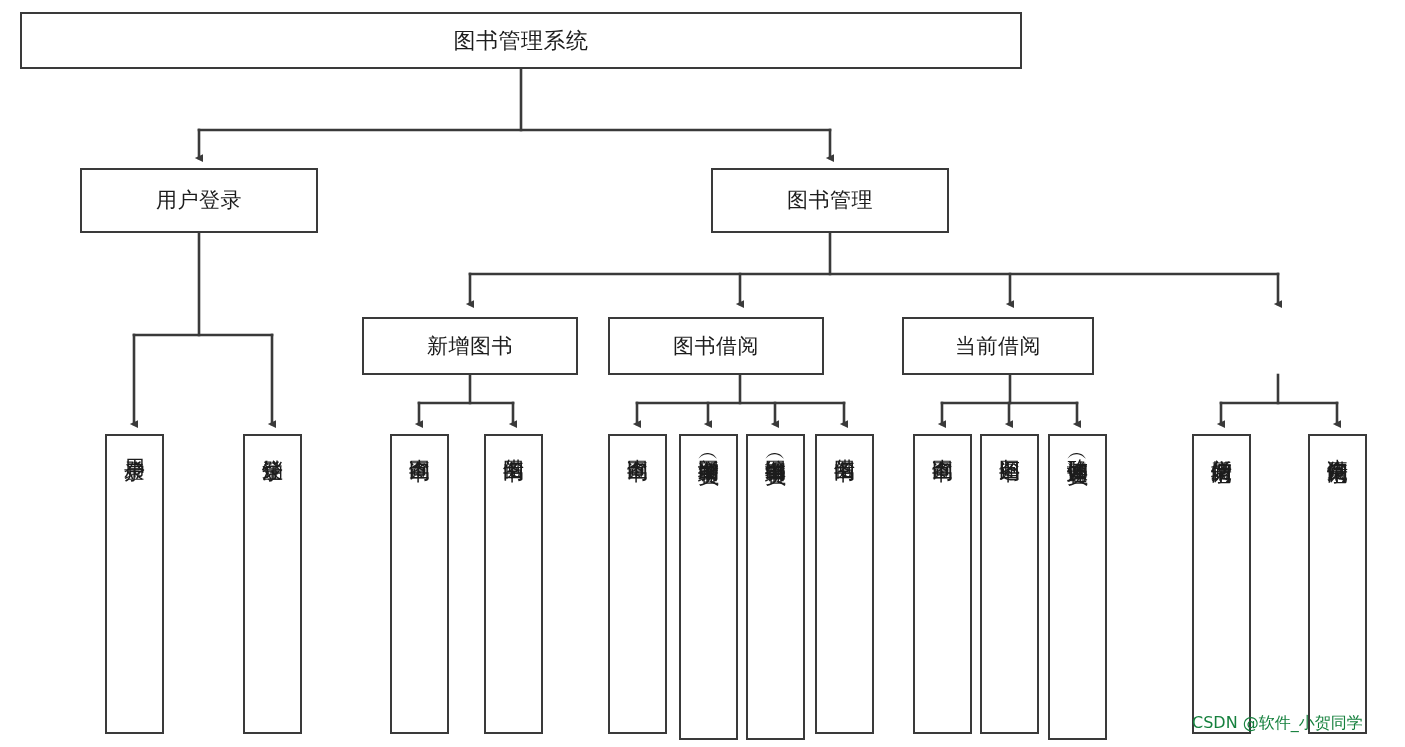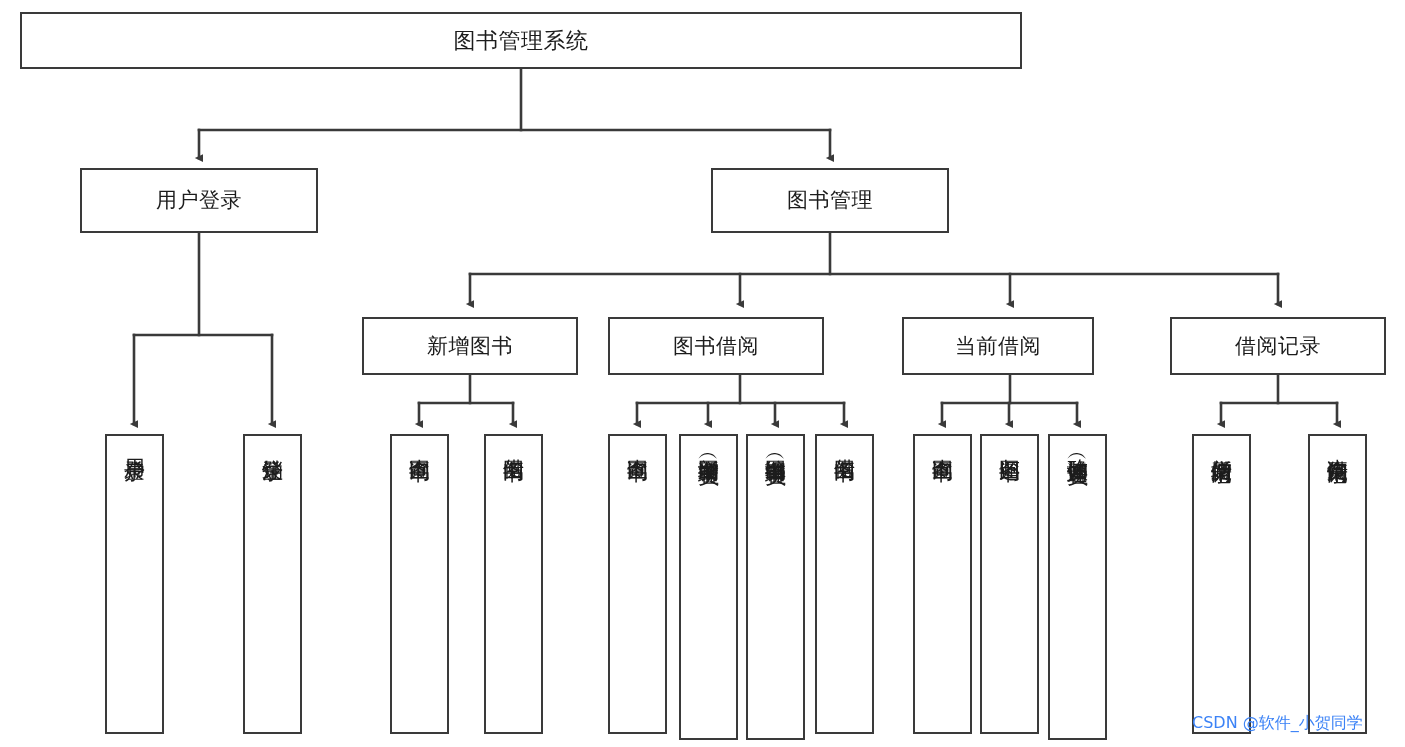--- a/index.html
+++ b/index.html
@@ -58,21 +58,21 @@
     line-height: 1.05;
     letter-spacing: 1px;
     margin: 0 auto;
   }
   .node.root .node-label { font-size: 22px; }
   .watermark {
     position: absolute;
     left: 1192px;
     top: 713px;
     font-size: 16px;
-    color: #3b82f6;
+    color: #15803d;
     white-space: nowrap;
     z-index: 3;
     font-family: "DejaVu Sans", "Liberation Sans", sans-serif;
   }
 </style>
 </head>
 <body>
 
 <div id="diagram-root">
 
@@ -139,23 +139,20 @@
 
   <div class="node horizontal" style="left:362px; top:317px; width:216px; height:58px;">
     <span class="node-label">新增图书</span>
   </div>
   <div class="node horizontal" style="left:608px; top:317px; width:216px; height:58px;">
     <span class="node-label">图书借阅</span>
   </div>
   <div class="node horizontal" style="left:902px; top:317px; width:192px; height:58px;">
     <span class="node-label">当前借阅</span>
   </div>
-  <div class="node horizontal" style="left:1170px; top:317px; width:216px; height:58px;">
-    <span class="node-label">借阅记录</span>
-  </div>
 
   <div class="node vertical" style="left:105px; top:434px; width:59px; height:300px;">
     <span class="node-label">用户登录</span>
   </div>
   <div class="node vertical" style="left:243px; top:434px; width:59px; height:300px;">
     <span class="node-label">注销登录</span>
   </div>
 
   <div class="node vertical" style="left:390px; top:434px; width:59px; height:300px;">
     <span class="node-label">查询图书</span>

